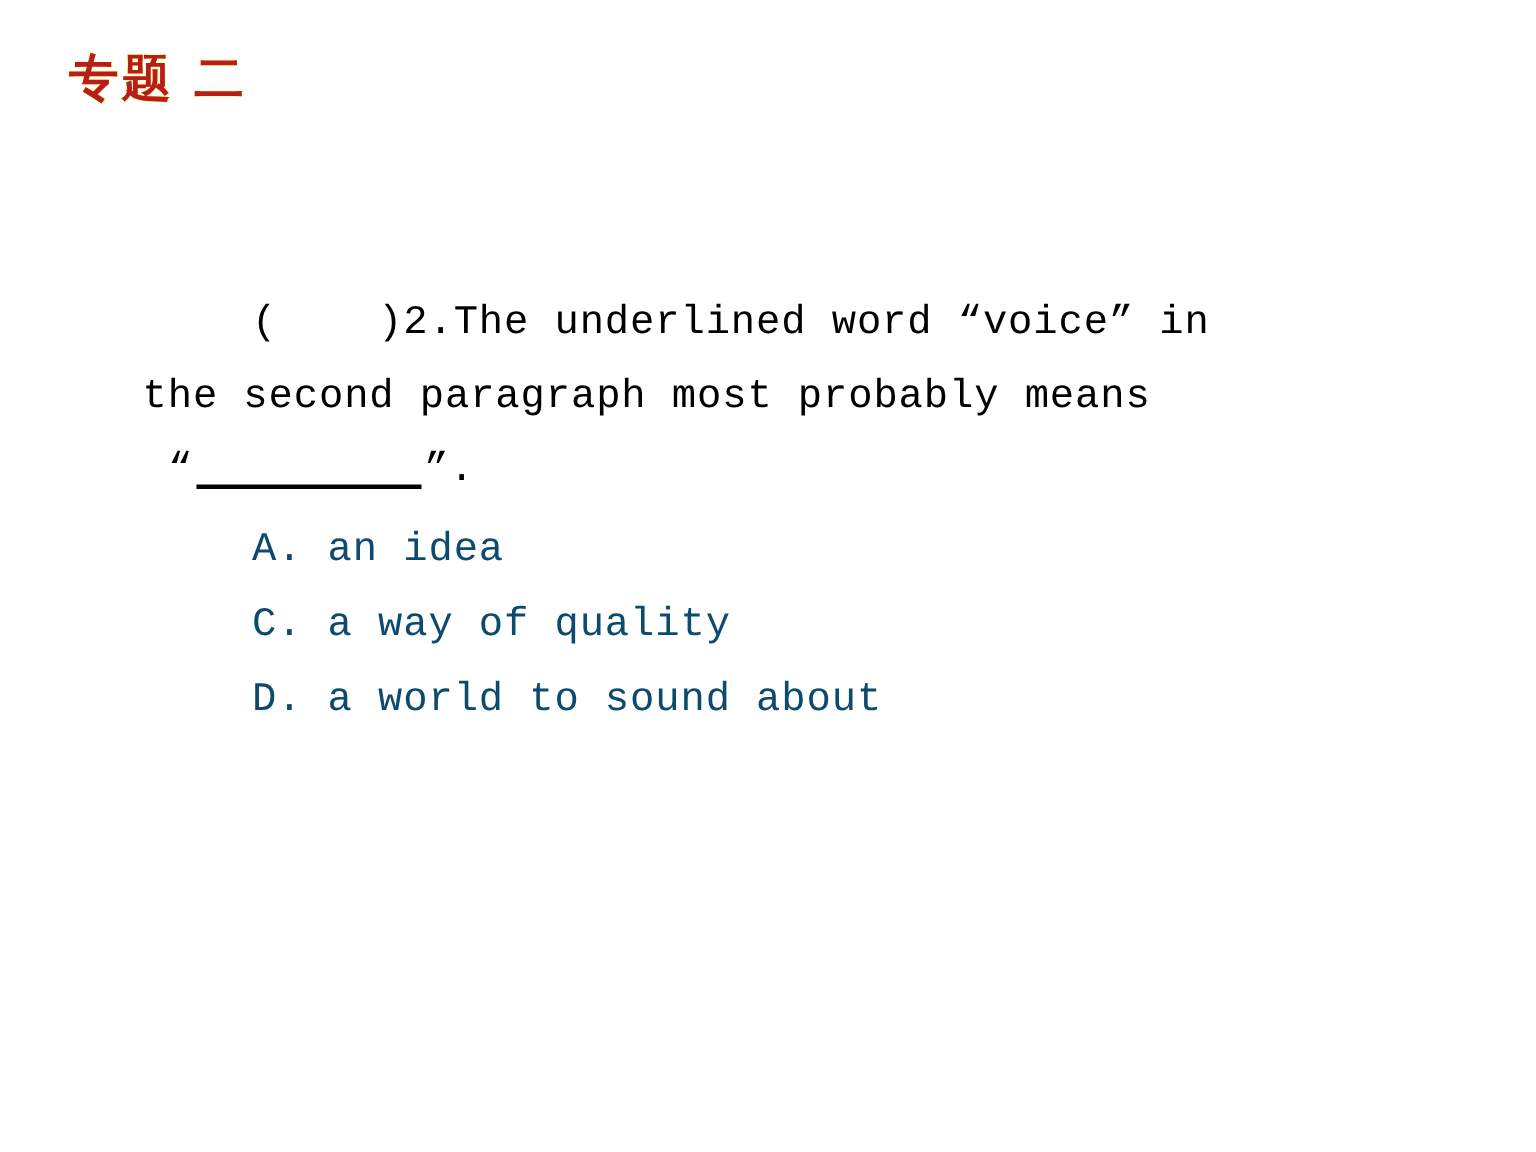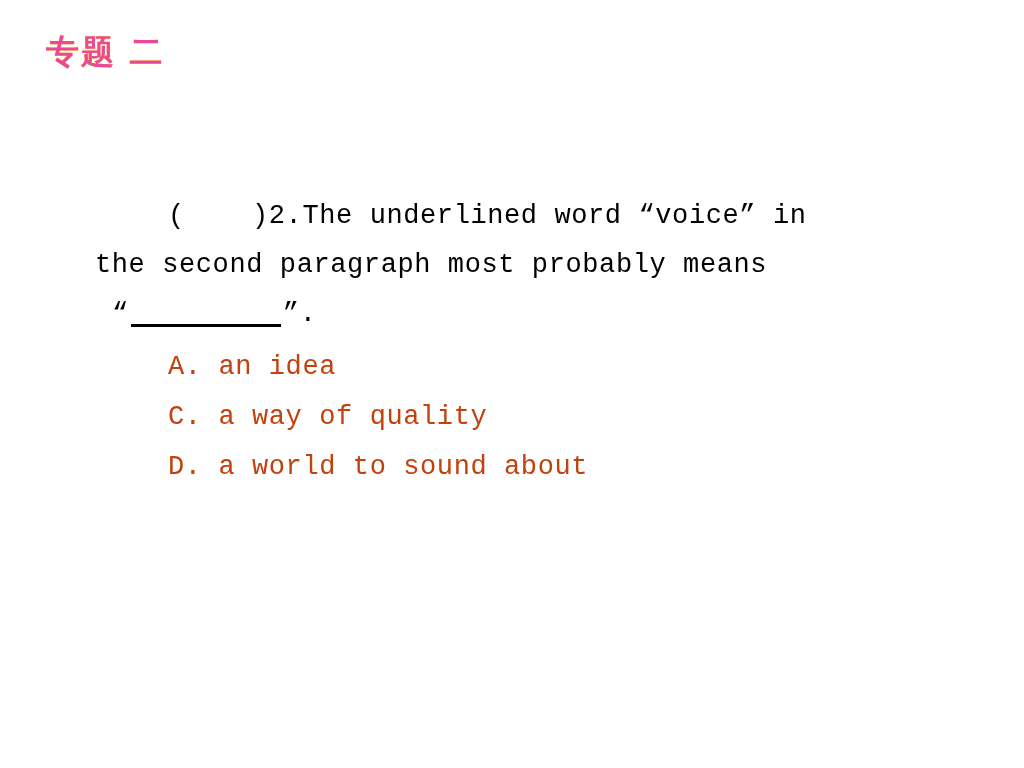--- a/index.html
+++ b/index.html
@@ -24,21 +24,21 @@
   }
 
   
   .slide-title {
     position: absolute;
     left: 46px;
     top: 32px;
     font-family: "DejaVu Sans", "Liberation Sans", sans-serif;
     font-size: 33px;
     font-weight: bold;
-    color: #ec4899;
+    color: #b91c1c;
     letter-spacing: 2px;
     line-height: 1.2;
     white-space: pre;
     text-shadow: 0 0 1px #ffff00;
   }
 
   
   .question-block {
     position: absolute;
     left: 0;
@@ -74,21 +74,21 @@
   }
 
   
   .options {
     position: absolute;
     left: 0;
     top: 342px;
     width: 1024px;
     font-family: "Liberation Mono", "DejaVu Sans Mono", monospace;
     font-size: 27px;
-    color: #c2410c;
+    color: #0c4a6e;
     line-height: 50px;
     letter-spacing: 0.6px;
   }
 
   .opt-line {
     white-space: pre;
     padding-left: 168px;
   }
 </style>
 </head>

